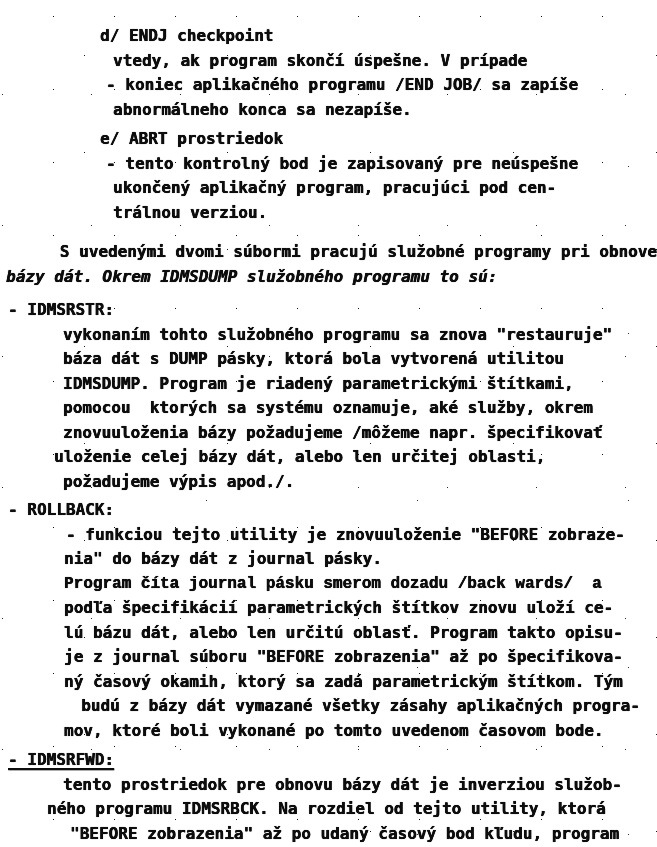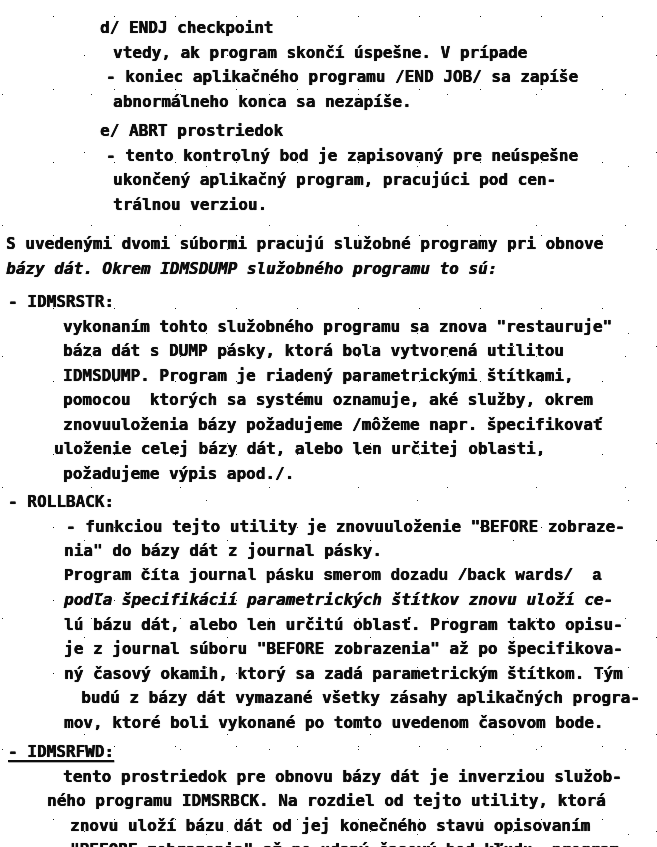--- a/index.html
+++ b/index.html
@@ -6,21 +6,21 @@
     margin: 0;
     padding: 0;
     background: #ffffff;
   }
   .page {
     position: relative;
     width: 657px;
     height: 847px;
     overflow: hidden;
     box-sizing: border-box;
-    padding-top: 16px;
+    padding-top: 24px;
     background-color: #ffffff;
     
     background-image:
       radial-gradient(circle, #1a1a1a 0.7px, transparent 0.9px),
       radial-gradient(circle, #2a2a2a 0.6px, transparent 0.8px),
       radial-gradient(circle, #111111 0.5px, transparent 0.7px),
       radial-gradient(circle, #333333 0.6px, transparent 0.8px);
     background-size: 143px 97px, 89px 131px, 61px 73px, 211px 167px;
     background-position: 13px 7px, 47px 29px, 23px 53px, 101px 83px;
     font-family: "DejaVu Sans Mono", "Liberation Mono", monospace;
@@ -54,45 +54,44 @@
       <div class="line" style="margin-left: 106px;">- koniec aplikačného programu /END JOB/ sa zapíše</div>
       <div class="line" style="margin-left: 113px;">abnormálneho konca sa nezapíše.</div>
     </div>
     <div class="block" style="margin-top: 5px;">
       <div class="line" style="margin-left: 100px;">e/ ABRT prostriedok</div>
       <div class="line" style="margin-left: 106px;">- tento kontrolný bod je zapisovaný pre neúspešne</div>
       <div class="line" style="margin-left: 113px;">ukončený aplikačný program, pracujúci pod cen-</div>
       <div class="line" style="margin-left: 113px;">trálnou verziou.</div>
     </div>
     <div class="block" style="margin-top: 15px;">
-      <div class="line" style="margin-left: 6px;">S uvedenými dvomi súbormi pracujú služobné programy pri obnove</div>
+      <div class="line" style="margin-left: 6px; text-align: right;">S uvedenými dvomi súbormi pracujú služobné programy pri obnove</div>
       <div class="line" style="margin-left: 6px; font-style: italic;">bázy dát. Okrem IDMSDUMP služobného programu to sú:</div>
     </div>
     <div class="block" style="margin-top: 9px;">
       <div class="line" style="margin-left: 8px;">- IDMSRSTR:</div>
       <div class="line" style="margin-left: 63px;">vykonaním tohto služobného programu sa znova "restauruje"</div>
       <div class="line" style="margin-left: 63px;">báza dát s DUMP pásky, ktorá bola vytvorená utilitou</div>
       <div class="line" style="margin-left: 63px;">IDMSDUMP. Program je riadený parametrickými štítkami,</div>
       <div class="line" style="margin-left: 63px;">pomocou  ktorých sa systému oznamuje, aké služby, okrem</div>
       <div class="line" style="margin-left: 63px;">znovuuloženia bázy požadujeme /môžeme napr. špecifikovať</div>
       <div class="line" style="margin-left: 54px;">uloženie celej bázy dát, alebo len určitej oblasti,</div>
       <div class="line" style="margin-left: 63px;">požadujeme výpis apod./.</div>
     </div>
     <div class="block" style="margin-top: 4px;">
       <div class="line" style="margin-left: 8px;">- ROLLBACK:</div>
       <div class="line" style="margin-left: 66px;">- funkciou tejto utility je znovuuloženie "BEFORE zobraze-</div>
       <div class="line" style="margin-left: 64px;">nia" do bázy dát z journal pásky.</div>
       <div class="line" style="margin-left: 64px; font-family: Liberation Mono, monospace;">Program číta journal pásku smerom dozadu /back wards/  a</div>
-      <div class="line" style="margin-left: 64px; font-style: italic;">podľa špecifikácií parametrických štítkov znovu uloží ce-</div>
+      <div class="line" style="margin-left: 64px;">podľa špecifikácií parametrických štítkov znovu uloží ce-</div>
       <div class="line" style="margin-left: 64px;">lú bázu dát, alebo len určitú oblasť. Program takto opisu-</div>
       <div class="line" style="margin-left: 64px;">je z journal súboru "BEFORE zobrazenia" až po špecifikova-</div>
       <div class="line" style="margin-left: 64px;">ný časový okamih, ktorý sa zadá parametrickým štítkom. Tým</div>
       <div class="line" style="margin-left: 64px; text-align: center;">budú z bázy dát vymazané všetky zásahy aplikačných progra-</div>
       <div class="line" style="margin-left: 64px;">mov, ktoré boli vykonané po tomto uvedenom časovom bode.</div>
     </div>
     <div class="block" style="margin-top: 5px;">
       <div class="line underline" style="margin-left: 8px;">- IDMSRFWD:</div>
       <div class="line" style="margin-left: 63px;">tento prostriedok pre obnovu bázy dát je inverziou služob-</div>
       <div class="line" style="margin-left: 47px;">ného programu IDMSRBCK. Na rozdiel od tejto utility, ktorá</div>
-      <div class="line" style="margin-left: 70px;">znovu uloží bázu dát od jej konečného stavu opisovaním</div>
       <div class="line" style="margin-left: 70px;">"BEFORE zobrazenia" až po udaný časový bod kľudu, program</div>
     </div>
   </div>
 
 </body></html>

